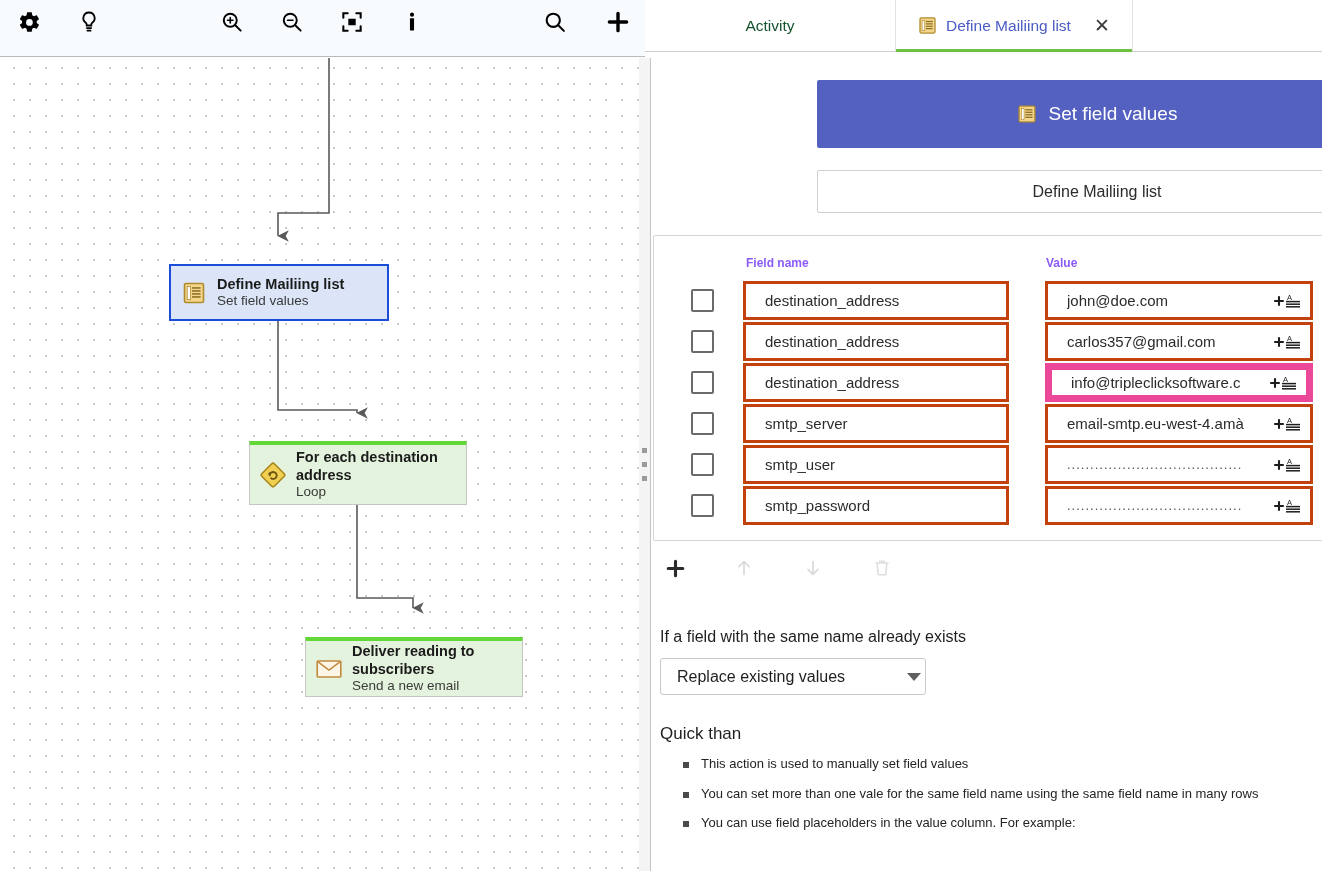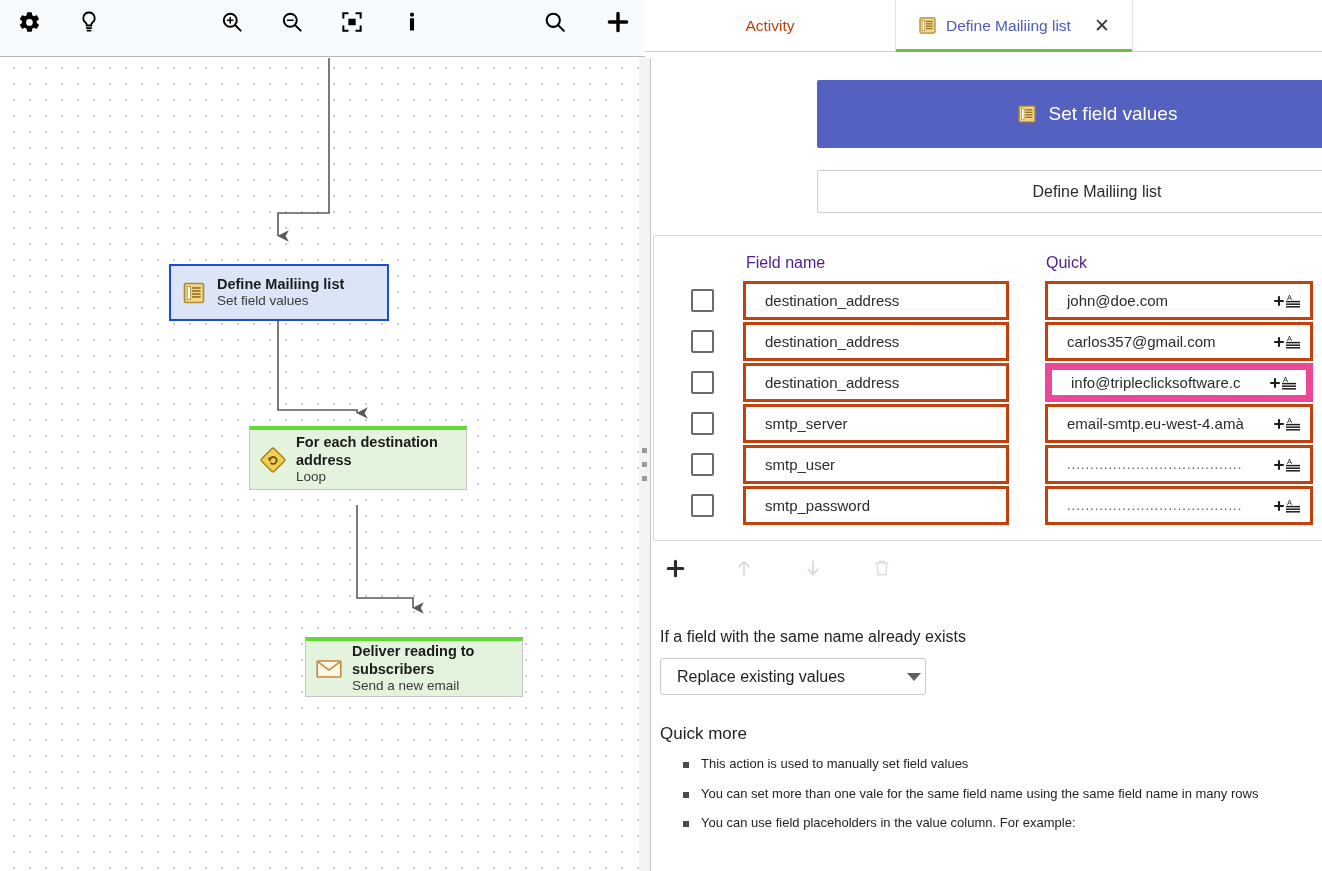--- a/index.html
+++ b/index.html
@@ -106,21 +106,21 @@
     height: 52px; width: 100%;
     border-bottom: 1px solid #d0d0d0;
     display: flex; align-items: stretch;
     background: #fff;
   }
   .tab {
     display: flex; align-items: center; justify-content: center;
     gap: 9px;
     padding: 0 22px;
     font-size: 15.5px;
-    color: #c2410c;
+    color: #14532d;
     cursor: pointer;
     position: relative;
   }
   .tab.inactive { width: 250px; }
   .tab.active {
     color: #4a5bc4;
     border-left: 1px solid #e2e2e2;
     border-right: 1px solid #e2e2e2;
   }
   .tab.active::after {
@@ -166,21 +166,21 @@
     border: 1px solid #d7d7d7;
     border-radius: 2px;
     padding: 10px 0 14px 0;
     background: #fff;
   }
   .table-head {
     display: flex; align-items: center;
     height: 34px;
     padding-left: 37px;
   }
-  .th { font-size: 16px; color: #4c1d95; }
+  .th { font-size: 12px; color: #8b5cf6; font-weight: bold; }
   .th.name { width: 300px; padding-left: 55px; }
   .th.value { width: 300px; padding-left: 55px; }
 
   .row {
     display: flex; align-items: center;
     height: 41px;
     padding-left: 37px;
   }
   .cb {
     width: 23px; height: 23px;
@@ -382,21 +382,21 @@
               <rect x="10" y="15.2" width="8.6" height="1.5"></rect>
             </g>
           </svg>
         </span>
         <span class="node-text">
           <span class="node-title">Define Mailiing list</span>
           <span class="node-sub">Set field values</span>
         </span>
       </div>
 
-      <div class="node green" style="left:249px; top:368px; width:218px; height:64px;">
+      <div class="node green" style="left:249px; top:383px; width:218px; height:64px;">
         <span class="node-icon">
           <svg width="26" height="26" viewBox="0 0 24 24">
             <rect x="3.8" y="3.8" width="16.4" height="16.4" rx="2" transform="rotate(45 12 12)" fill="#f0cf52" stroke="#a8881c" stroke-width="1.5"></rect>
             <path d="M9 12.4a3.2 3.2 0 1 1 1.3 2.6" fill="none" stroke="#6b5310" stroke-width="1.7" stroke-linecap="round"></path>
             <path d="M9.3 9.1l0.3 2.6-2.6-0.4z" fill="#6b5310"></path>
           </svg>
         </span>
         <span class="node-text">
           <span class="node-title">For each destination address</span>
           <span class="node-sub">Loop</span>
@@ -464,21 +464,21 @@
           </svg>
         </span>
         <span>Set field values</span>
       </div>
 
       <div class="name-input">Define Mailiing list</div>
 
       <div class="table-box">
         <div class="table-head">
           <div class="th name">Field name</div>
-          <div class="th value">Quick</div>
+          <div class="th value">Value</div>
         </div>
 
         <div class="row">
           <div class="cb"></div>
           <div class="cell name">destination_address</div>
           <div class="cell value">
             <span class="cell-text">john@doe.com</span>
             <span class="ph-icon">
               <svg width="30" height="18" viewBox="0 0 30 18" style="display:block">
                 <path d="M2 9h8M6 5v8" stroke="#1d1d1d" stroke-width="2.1" stroke-linecap="round"></path>
@@ -620,21 +620,21 @@
         </div>
       </div>
 
       <div class="exists-label" style="margin-left:15px; transform:none; padding-left:0;">If a field with the same name already exists</div>
 
       <div class="select" style="margin-left:15px; transform:none;">
         <span>Replace existing values</span>
         <span class="caret"></span>
       </div>
 
-      <div class="tips-title" style="margin-left:15px;">Quick more</div>
+      <div class="tips-title" style="margin-left:15px;">Quick than</div>
 
       <div class="tips" style="margin-left:38px; width:625px;">
         <div class="tip">
           <span class="bullet"></span>
           <span>This action is used to manually set field values</span>
         </div>
         <div class="tip">
           <span class="bullet"></span>
           <span>You can set more than one vale for the same field name using the same field name in many rows</span>
         </div>

